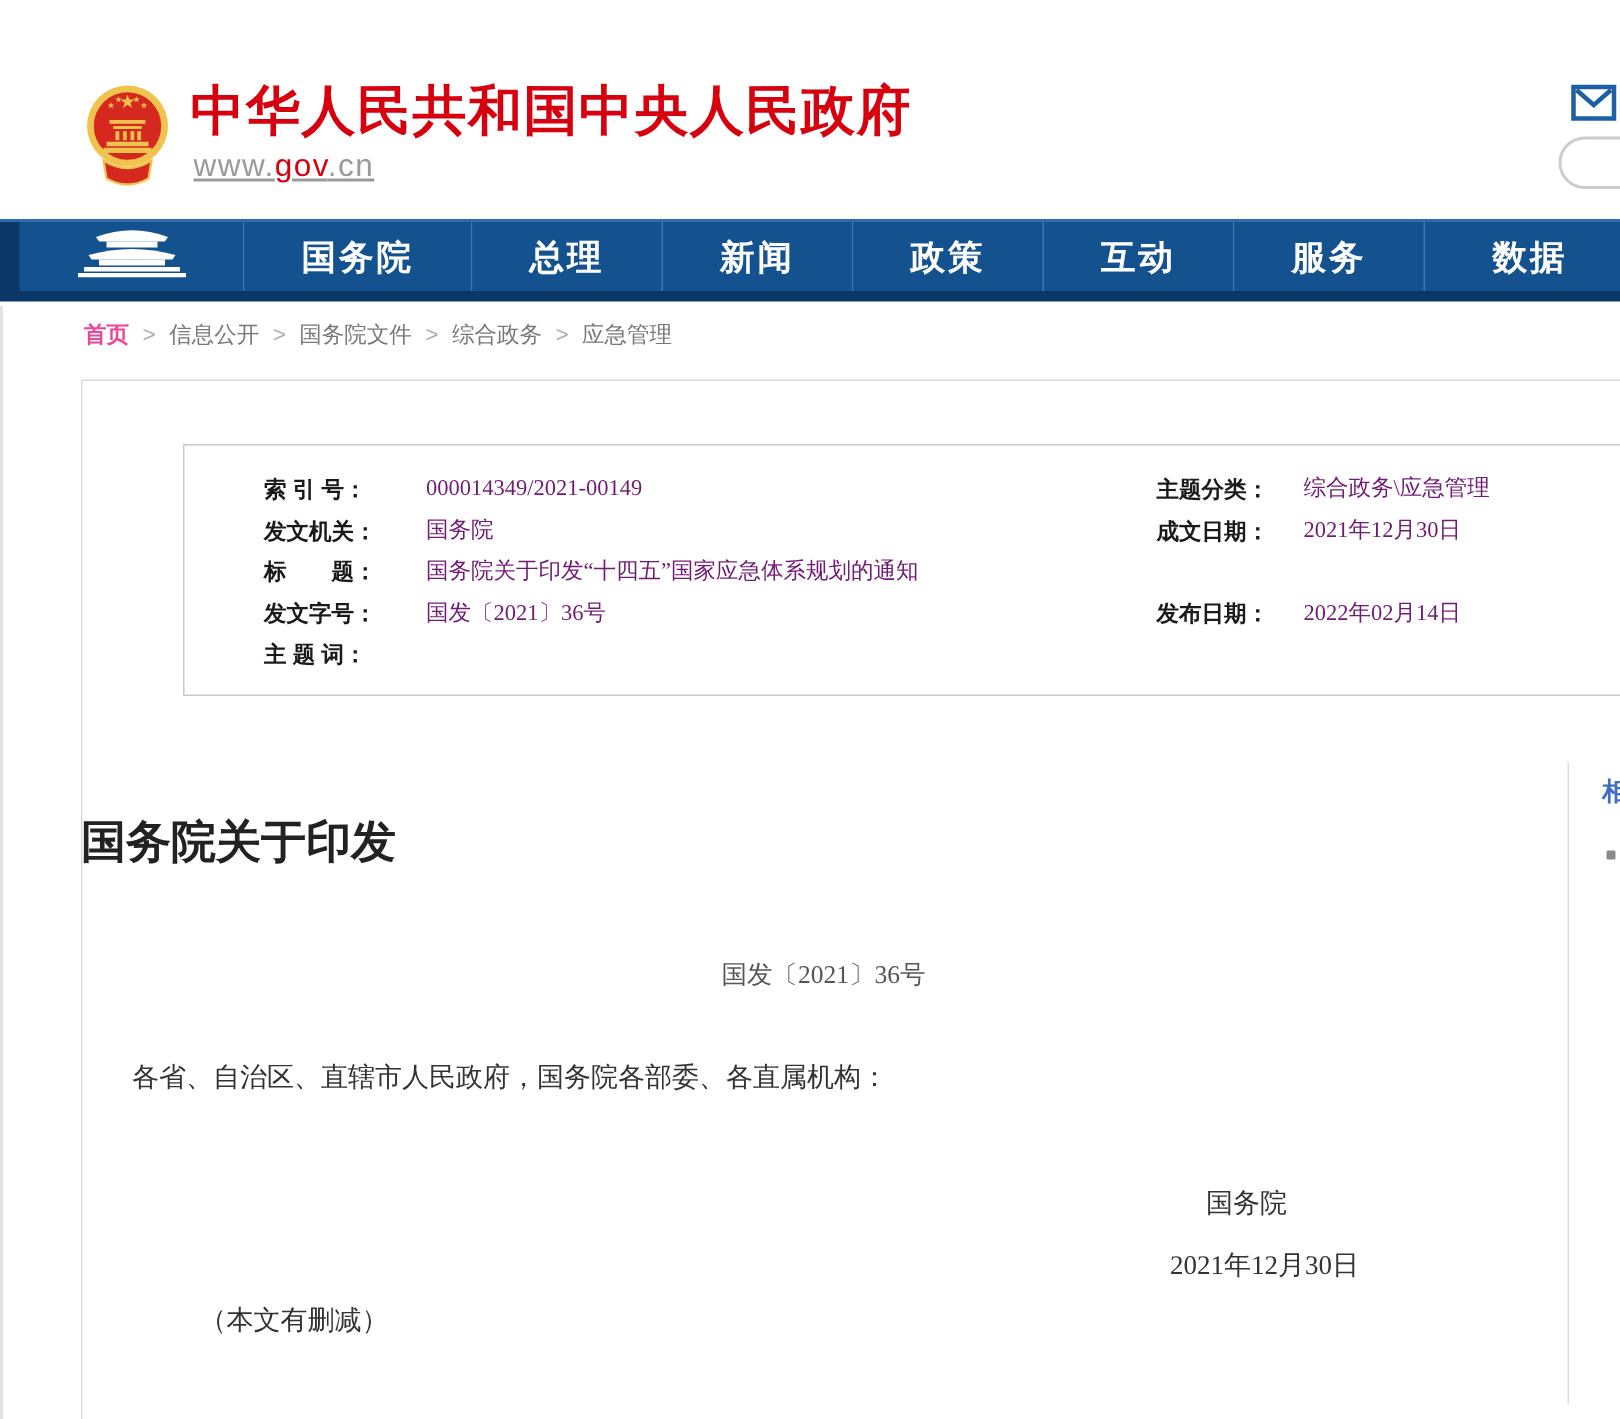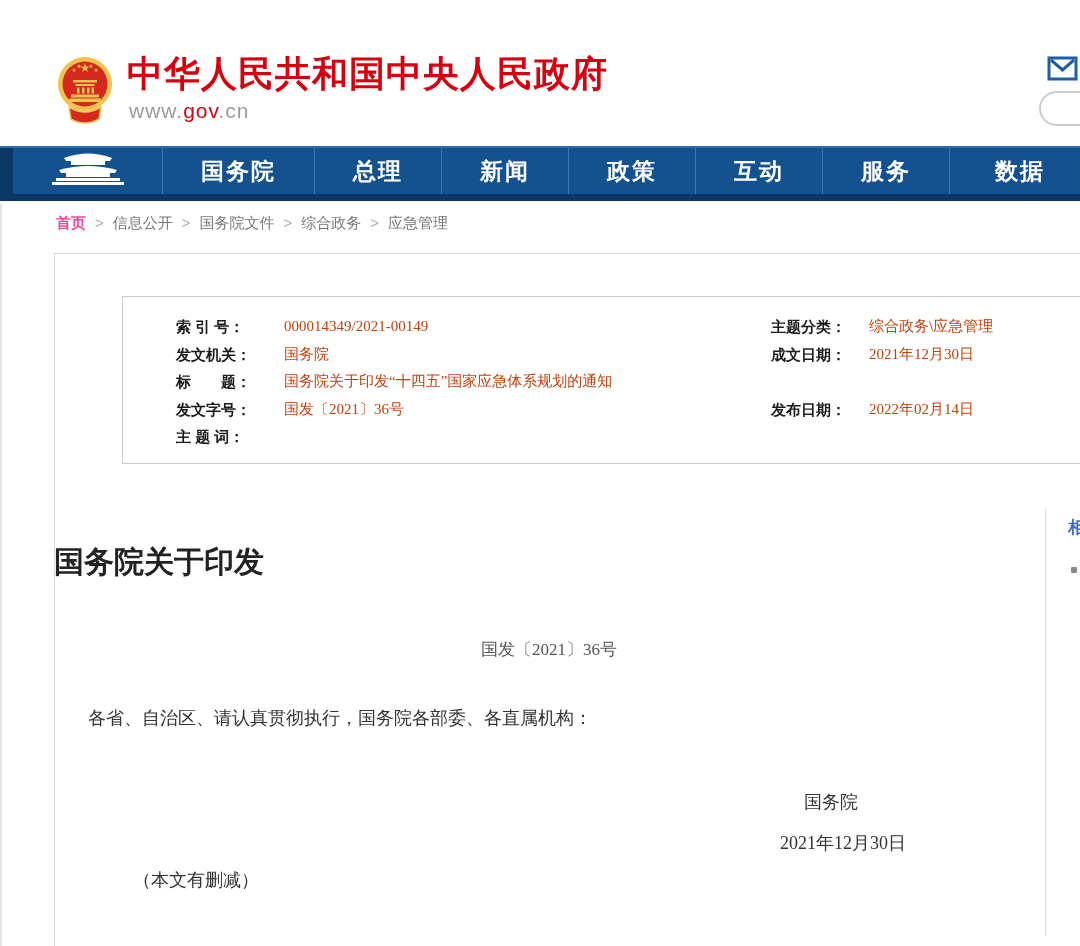--- a/index.html
+++ b/index.html
@@ -10,21 +10,21 @@
     font-family:"Liberation Sans","DejaVu Sans",sans-serif;
   }
   
   .emblem { position:absolute; left:57px; top:55px; }
   .site-title {
     position:absolute; left:127px; top:50px;
     font-size:36px; font-weight:bold; color:#D7000F; letter-spacing:1px;
     white-space:nowrap;
     text-align:right;
   }
-  .site-url { position:absolute; left:129px; top:99px; font-size:21px; color:#9a9a9a; letter-spacing:1px; }
+  .site-url { position:absolute; left:129px; top:99px; font-size:21px; color:#9a9a9a; letter-spacing:1px;text-decoration:underline; }
   .site-url .red { color:#D7000F; }
   .mail-btn { position:absolute; left:1047px; top:56px; width:31px; height:26px; cursor:pointer; }
   .search-pill {
     position:absolute; left:1039px; top:91px; width:90px; height:35px;
     border:2px solid #cccccc; border-radius:18px; background:#ffffff;
   }
   
   .nav {
     position:absolute; left:0; top:146px; width:1080px; height:55px;
     background:#0A3765; border-top:2px solid #2E6DAD;
@@ -55,21 +55,21 @@
     border:1px solid #d9d9d9; background:#ffffff;
   }
   
   .meta-box {
     position:absolute; left:122px; top:296px; width:990px; height:168px;
     border:1px solid #c9c9c9; background:#ffffff; padding-top:16px;
   }
   .meta-row { position:relative; height:27.5px; font-size:15px; line-height:27.5px; white-space:nowrap; }
   .meta-row .l-label, .meta-row .r-label { position:absolute; font-weight:bold; color:#1a1a1a; }
   .meta-row .l-value, .meta-row .r-value {
-    position:absolute; color:#c2410c;
+    position:absolute; color:#701a75;
     font-family:"Liberation Serif","DejaVu Serif",serif;
     text-align:right;
   }
   .meta-row .l-label { left:53px; }
   .meta-row .l-value { left:161px; }
   .meta-row .r-label { left:648px; }
   .meta-row .r-value { left:746px; }
   
   .doc-title {
     position:absolute; left:54px; top:542px; width:990px;
@@ -214,21 +214,21 @@
       <span class="l-label">主 题 词：</span>
       <span class="l-value"></span>
     </div>
   </div>
 
   <div class="doc-title">
     <div>国务院关于印发</div>
   </div>
   <div class="doc-number">国发〔2021〕36号</div>
 
-  <div class="doc-p p1">各省、自治区、请认真贯彻执行，国务院各部委、各直属机构：</div>
+  <div class="doc-p p1">各省、自治区、直辖市人民政府，国务院各部委、各直属机构：</div>
   <div class="sig">国务院</div>
   <div class="sig-date">2021年12月30日</div>
   <div class="note">（本文有删减）</div>
 
   <div class="right-rail">
     <div class="rail-heading">相关稿件</div>
     <div class="rail-bullet"></div>
   </div>
 
 </div>

